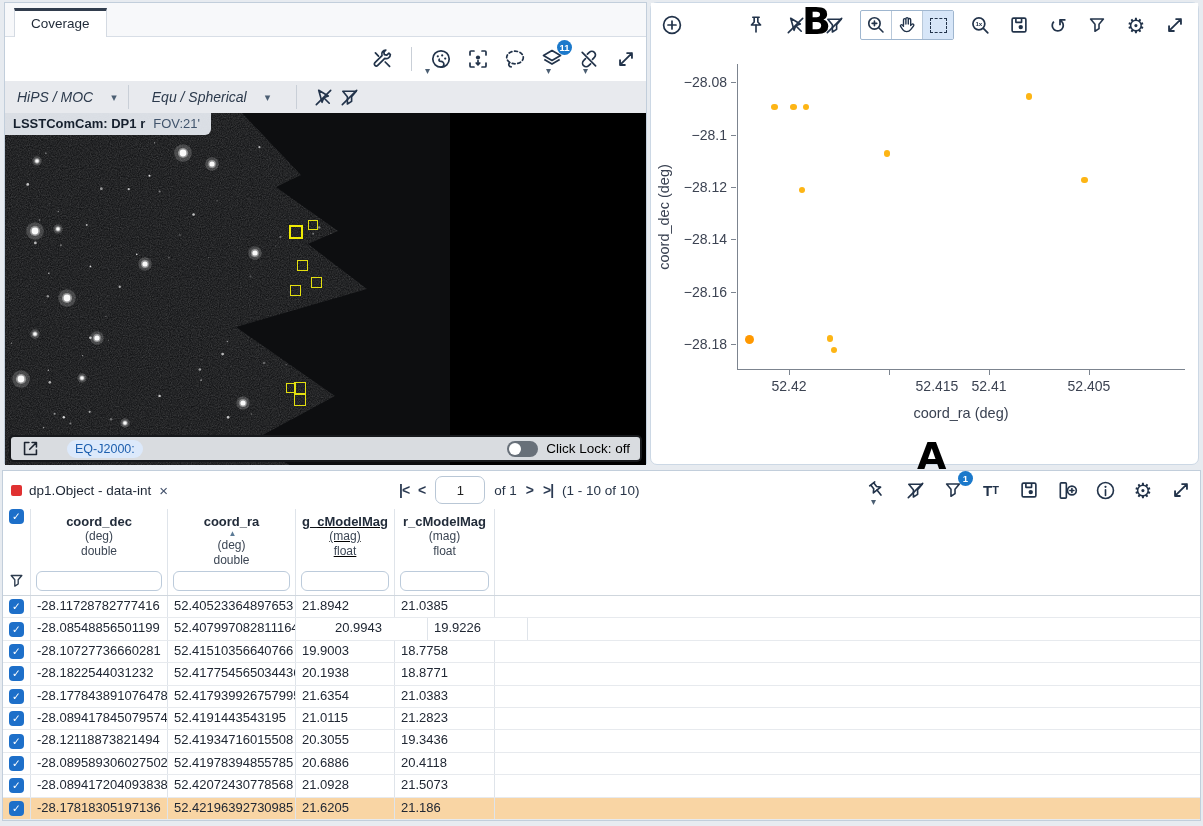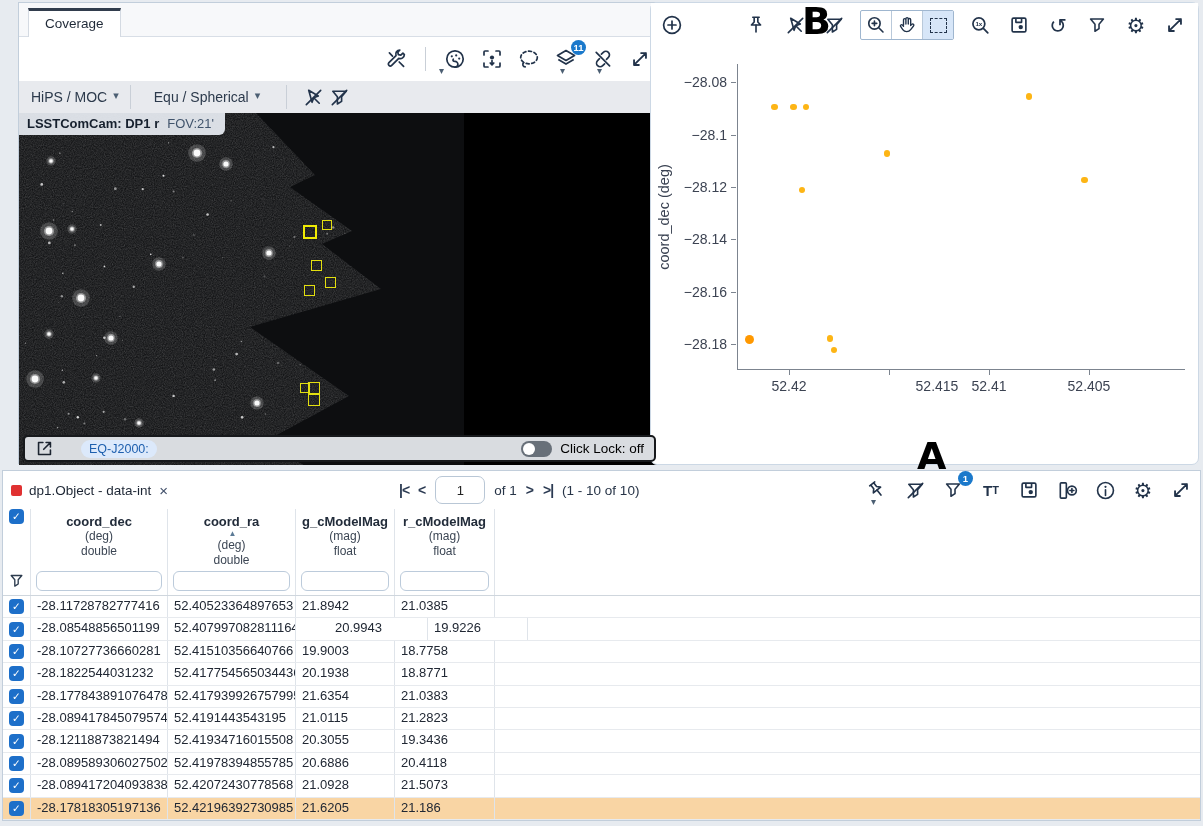--- a/index.html
+++ b/index.html
@@ -1,18 +1,18 @@
 <!DOCTYPE html>
 <html><head>
 <meta charset="utf-8">
 <style>
   html,body{margin:0;padding:0;background:#e7ebf0;font-family:"Liberation Sans","DejaVu Sans",sans-serif;}
   #app{position:relative;width:1203px;height:826px;background:#e7ebf0;overflow:hidden;}
   .panel{position:absolute;background:#fff;border:1px solid #c2cedb;box-sizing:border-box;}
-  #covPanel{left:18px;top:2px;width:643px;height:462px;}
+  #covPanel{left:4px;top:2px;width:643px;height:462px;}
   #chartPanel{left:650px;top:2px;width:549px;height:463px;border-radius:7px;border-color:#ccd8e5;}
   #tablePanel{left:2px;top:470px;width:1199px;height:351px;}
 
   
   .tabbar{position:relative;height:33px;background:#f7f8fa;border-bottom:1px solid #d8dee6;display:flex;align-items:flex-end;}
   .tab{position:relative;margin-left:9px;padding:5px 16px 6px 16px;background:#fff;border:1px solid #d4dae2;border-bottom:none;
        border-top:3px solid #323d4d;font-size:13.5px;color:#1f2937;bottom:-1px;z-index:2;}
   .tab.inactive{background:transparent;border:none;border-right:1px solid #d4dae2;padding:7px 16px 8px 16px;color:#2b3442;bottom:0;}
 
   
@@ -25,21 +25,21 @@
   .badge{position:absolute;top:-6px;right:-7px;background:#1b79cb;color:#fff;border-radius:50%;min-width:15px;height:15px;
          font-size:9.5px;line-height:15px;text-align:center;font-weight:bold;z-index:3;}
   .iconGroup{display:flex;border:1px solid #9fb6cf;border-radius:2px;overflow:hidden;flex:none;}
   .iconGroup .tbicon{width:30px;height:28px;border-right:1px solid #b9c9da;}
   .iconGroup .tbicon:last-child{border-right:none;}
   .iconGroup .tbicon.sel{background:#d7e6f8;}
   .boxsel{width:15px;height:13px;border:1.7px dashed #22334a;}
 
   
   .subbar{position:relative;height:32px;background:#e8eaee;display:flex;align-items:center;font-size:14px;color:#2c3a4c;}
-  .dd{display:flex;gap:6px;padding:0 6px;cursor:pointer;}
+  .dd{display:flex;align-items:center;gap:18px;padding:0 6px;cursor:pointer;font-style:italic;}
   .dd .dcaret{font-size:11px;color:#4c5f73;}
 
   
   .skyview{position:relative;width:641px;height:352px;background:#000;overflow:hidden;}
   .sky-band{position:absolute;left:0;top:0;width:445px;height:100%;background:#0d0e10;}
   .star-clip{position:absolute;left:0;top:0;width:641px;height:352px;
      clip-path:polygon(0px 0px,237px 0px,296px 62px,271px 74px,333px 118px,303px 131px,362px 176px,231px 214px,330px 283px,243px 330px,285px 352px,0px 352px);
      background:#121316;}
   .img-label{position:absolute;left:0;top:0;background:rgba(232,237,243,0.93);padding:3px 11px 4px 8px;border-radius:0 0 6px 0;
      font-size:13px;font-weight:bold;color:#16202e;z-index:5;}
@@ -529,20 +529,21 @@
         <div class="ytick" style="left: 80px; top: 87.546px;"></div>
         <div class="yticklab" style="left: 16px; top: 87.546px;">−28.1</div>
         <div class="ytick" style="left: 80px; top: 139.997px;"></div>
         <div class="yticklab" style="left: 16px; top: 139.997px;">−28.12</div>
         <div class="ytick" style="left: 80px; top: 192.447px;"></div>
         <div class="yticklab" style="left: 16px; top: 192.447px;">−28.14</div>
         <div class="ytick" style="left: 80px; top: 244.898px;"></div>
         <div class="yticklab" style="left: 16px; top: 244.898px;">−28.16</div>
         <div class="ytick" style="left: 80px; top: 297.348px;"></div>
         <div class="yticklab" style="left: 16px; top: 297.348px;">−28.18</div>
+        <div class="axtitle" style="left: 86px; top: 358px; width: 448px; text-align: center;">coord_ra (deg)</div>
         <div class="axtitle" style="left: 2px; top: 169.5px; transform: translate(-40%, -50%) rotate(-90deg); white-space: nowrap;">coord_dec (deg)</div>
         <div class="pt" style="left: 430.127px; top: 129.684px; width: 6.4px; height: 6.4px; background: rgb(253, 181, 21);"></div>
         <div class="pt" style="left: 374.858px; top: 46.2894px; width: 6.4px; height: 6.4px; background: rgb(253, 181, 21);"></div>
         <div class="pt" style="left: 232.729px; top: 103.431px; width: 6.4px; height: 6.4px; background: rgb(253, 181, 21);"></div>
         <div class="pt" style="left: 179.709px; top: 300.06px; width: 6.4px; height: 6.4px; background: rgb(253, 181, 21);"></div>
         <div class="pt" style="left: 176.001px; top: 288.494px; width: 6.4px; height: 6.4px; background: rgb(253, 181, 21);"></div>
         <div class="pt" style="left: 151.913px; top: 56.594px; width: 6.4px; height: 6.4px; background: rgb(253, 181, 21);"></div>
         <div class="pt" style="left: 147.857px; top: 139.914px; width: 6.4px; height: 6.4px; background: rgb(253, 181, 21);"></div>
         <div class="pt" style="left: 139.121px; top: 57.0437px; width: 6.4px; height: 6.4px; background: rgb(253, 181, 21);"></div>
         <div class="pt" style="left: 120.314px; top: 56.5923px; width: 6.4px; height: 6.4px; background: rgb(253, 181, 21);"></div>
@@ -625,21 +626,21 @@
           <div class="cell" style="width: 137px;">
             <div class="hname">coord_dec</div>
             <div class="hunit">(deg)</div>
             <div class="htype">double</div>
           </div>
           <div class="cell" style="width: 128px;">
             <div class="hname">coord_ra<div class="sortasc">▲</div></div>
             <div class="hunit">(deg)</div>
             <div class="htype">double</div>
           </div>
-          <div class="cell" style="width: 99px;">
+          <div class="cell" style="width: 99px; text-decoration: underline;">
             <div class="hname">g_cModelMag</div>
             <div class="hunit">(mag)</div>
             <div class="htype">float</div>
           </div>
           <div class="cell" style="width: 100px;">
             <div class="hname">r_cModelMag</div>
             <div class="hunit">(mag)</div>
             <div class="htype">float</div>
           </div>
           <div class="cell filler"></div>

